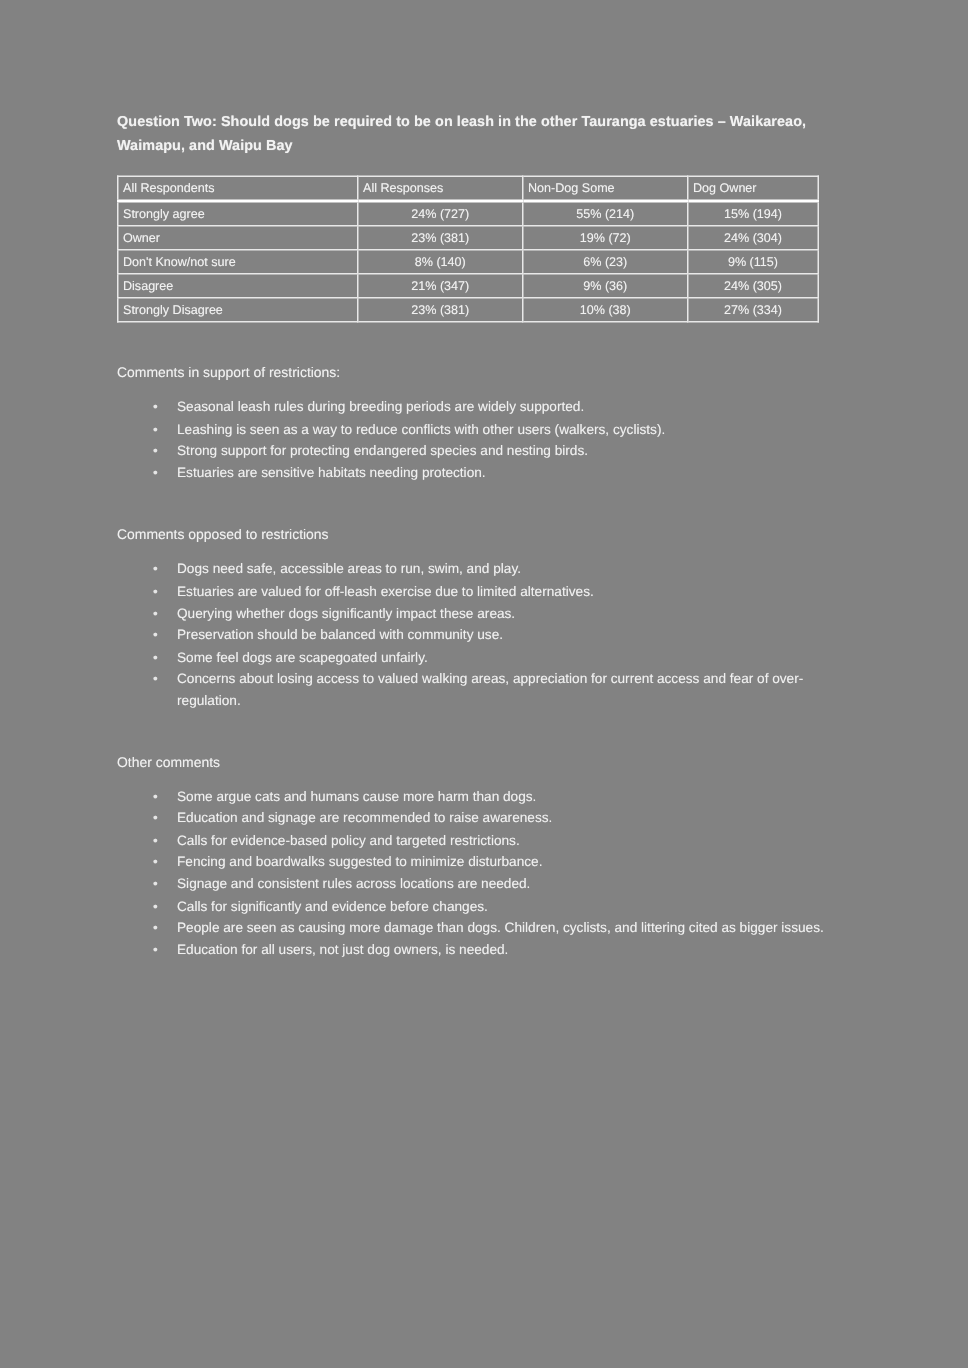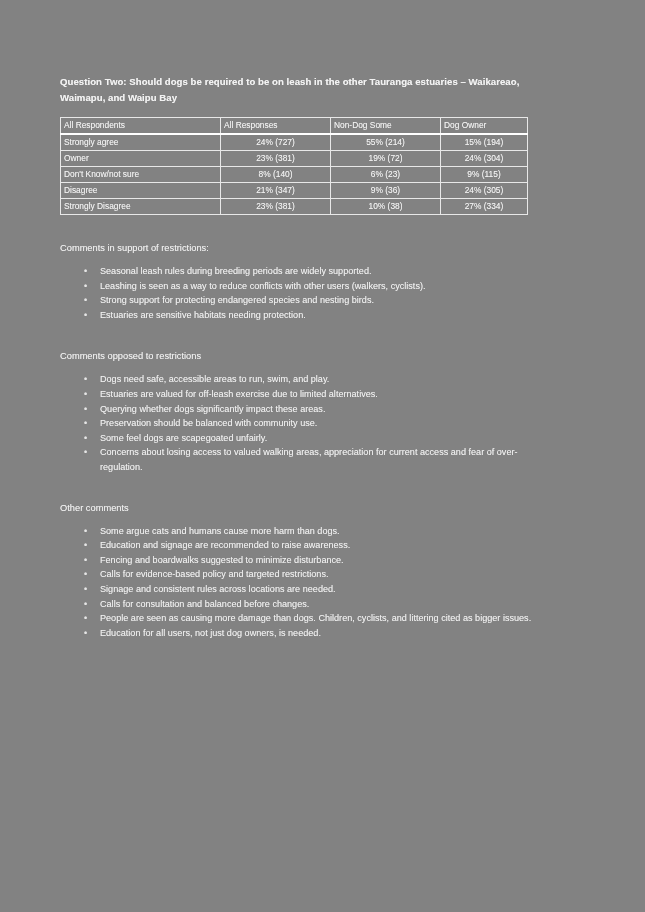--- a/index.html
+++ b/index.html
@@ -18,21 +18,21 @@
   #page {
     position: relative;
     width: 645px;
     height: 912px;
     background: #828282;
     box-sizing: border-box;
   }
 
   .content {
     position: absolute;
-    left: 60px;
+    left: 78px;
     top: 74px;
     width: 480px;
   }
 
   
   .q-heading {
     font-size: 9.6px;
     font-weight: bold;
     color: #f2f2f2;
     line-height: 16px;
@@ -190,22 +190,22 @@
       <li>Querying whether dogs significantly impact these areas.</li>
       <li>Preservation should be balanced with community use.</li>
       <li>Some feel dogs are scapegoated unfairly.</li>
       <li>Concerns about losing access to valued walking areas, appreciation for current access and fear of over-regulation.</li>
     </ul>
 
     <p class="section-head sec-oth">Other comments</p>
     <ul class="bullets">
       <li>Some argue cats and humans cause more harm than dogs.</li>
       <li>Education and signage are recommended to raise awareness.</li>
+      <li>Calls for evidence-based policy and targeted restrictions.</li>
       <li>Fencing and boardwalks suggested to minimize disturbance.</li>
-      <li>Calls for evidence-based policy and targeted restrictions.</li>
       <li>Signage and consistent rules across locations are needed.</li>
-      <li>Calls for consultation and balanced before changes.</li>
+      <li>Calls for significantly and evidence before changes.</li>
       <li>People are seen as causing more damage than dogs. Children, cyclists, and littering cited as bigger issues.</li>
       <li>Education for all users, not just dog owners, is needed.</li>
     </ul>
 
   </div>
 </div>
 
 </body></html>

